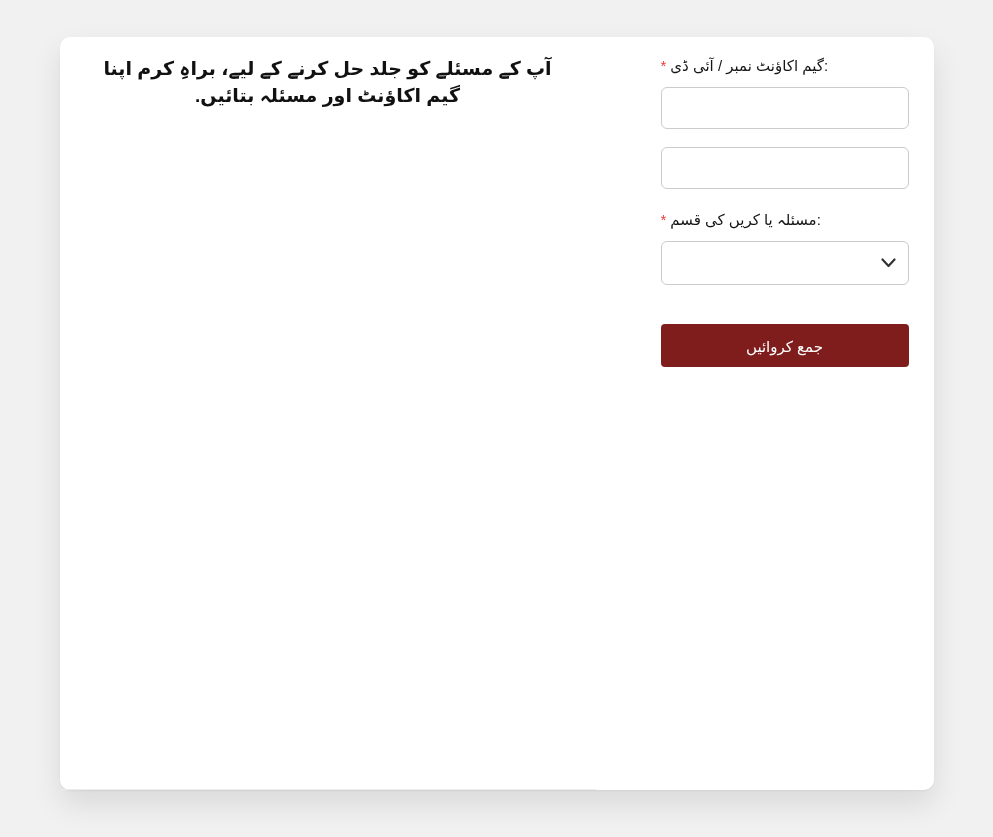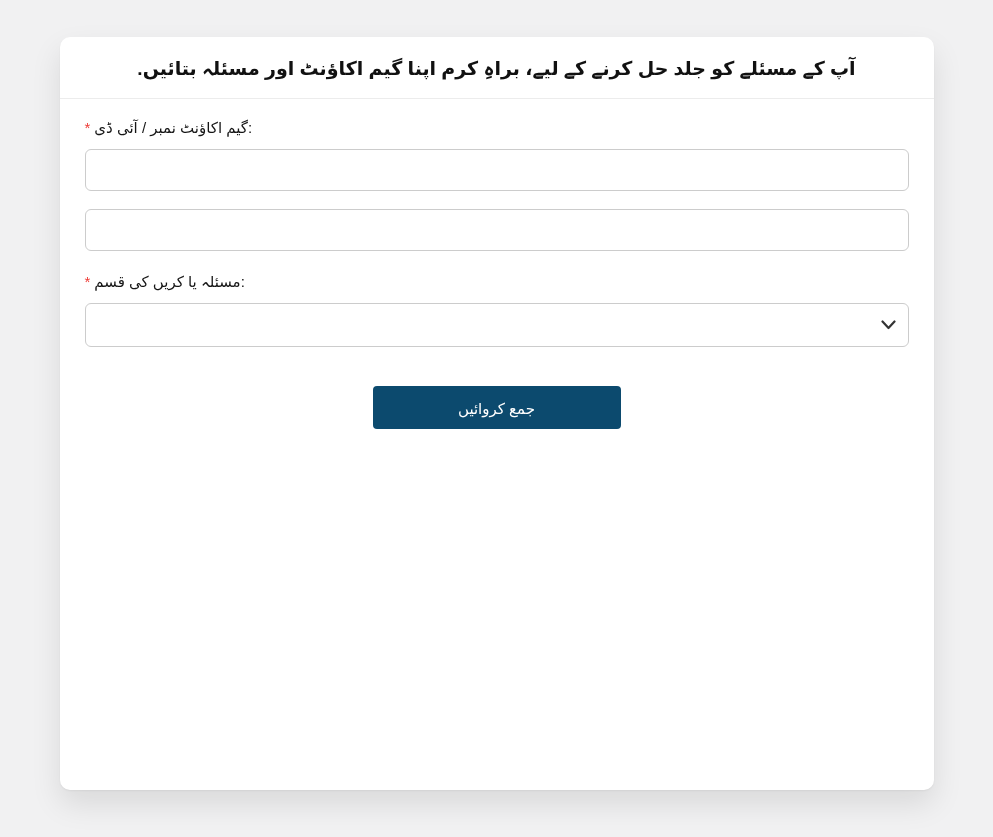--- a/index.html
+++ b/index.html
@@ -13,21 +13,22 @@
     overflow: hidden;
   }
   .card {
     width: 874px;
     height: 753px;
     margin: 37px auto 0;
     background: #ffffff;
     border-radius: 10px;
     box-shadow: 0 1px 2px rgba(0,0,0,0.05), 0 14px 30px rgba(0,0,0,0.10);
     display: flex;
-    flex-direction: column;
+    flex-direction: row;
+    gap: 40px;
   }
   .card-header {
     padding: 18px 40px 16px;
     border-bottom: 1px solid #ececec;
     text-align: center;
   }
   .card-title {
     font-size: 19px;
     font-weight: bold;
     color: #111111;
@@ -91,21 +92,21 @@
     height: 10px;
     pointer-events: none;
   }
   .submit-row {
     text-align: center;
     margin-top: 39px;
   }
   .submit-btn {
     width: 248px;
     height: 43px;
-    background: #0c4a6e;
+    background: #7f1d1d;
     border: none;
     border-radius: 4px;
     color: #ffffff;
     font-size: 15px;
     font-family: inherit;
     cursor: pointer;
     line-height: 43px;
   }
 </style>
 </head>

